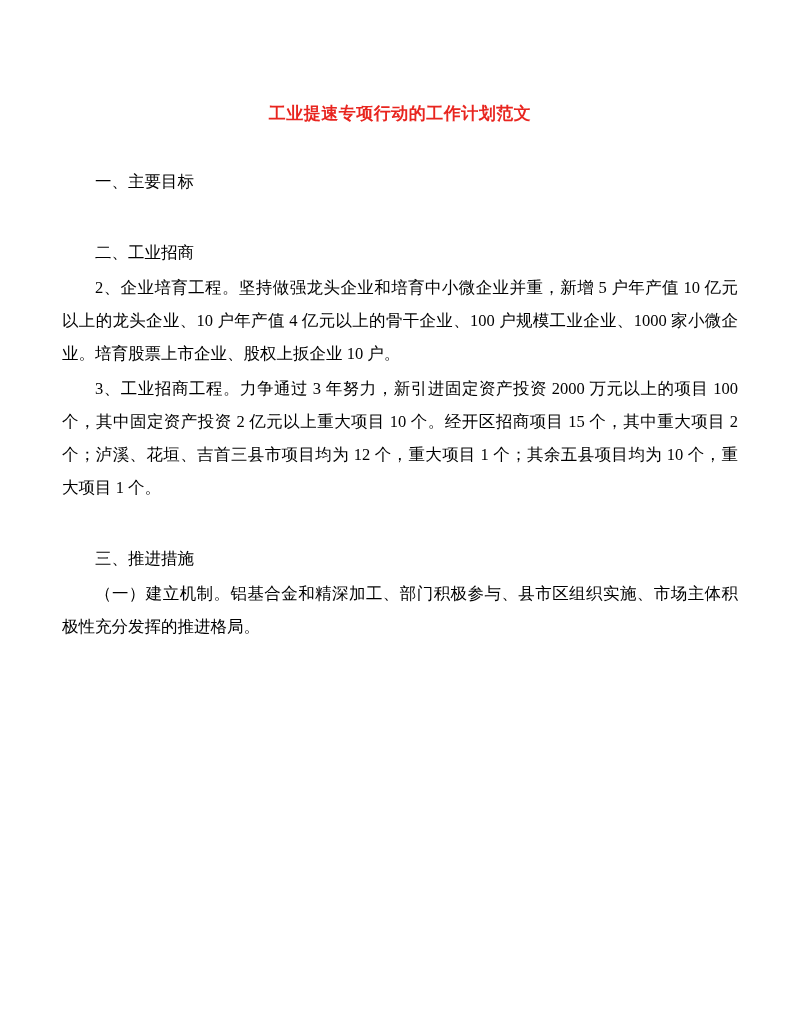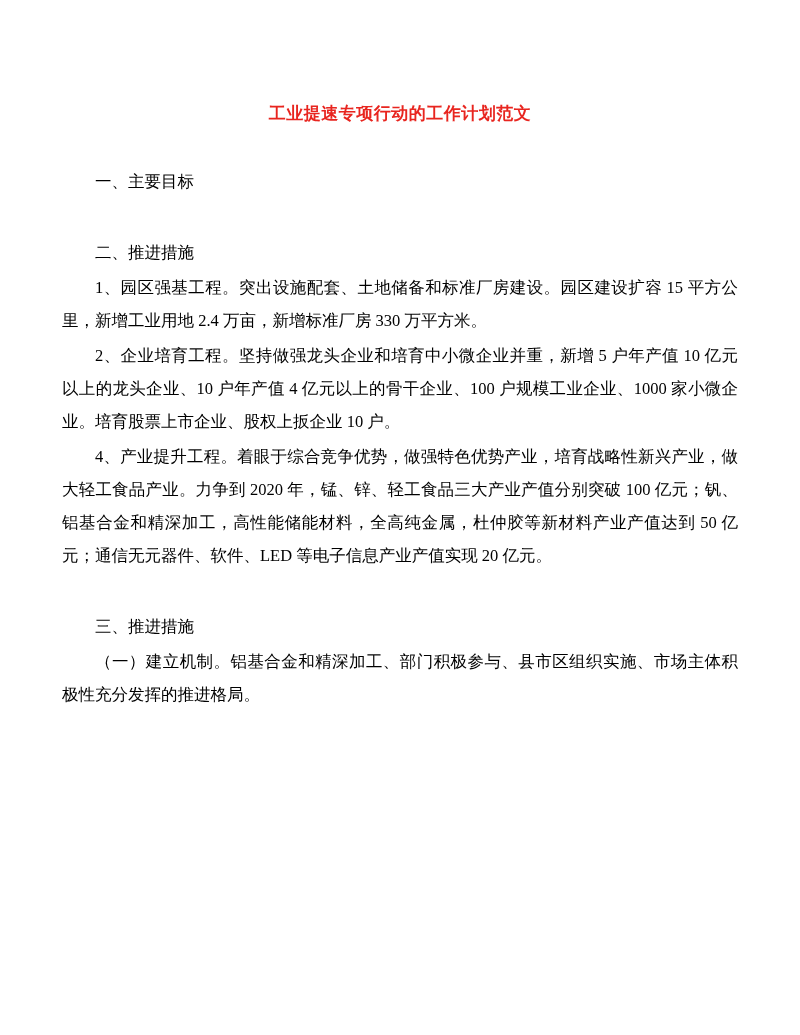--- a/index.html
+++ b/index.html
@@ -43,20 +43,19 @@
     margin-top: 38px;
   }
 </style>
 </head>
 <body>
 
 <div class="page">
   <h1 class="doc-title" style="color: rgb(232, 37, 31);">工业提速专项行动的工作计划范文</h1>
   <div class="body-text">
     <p class="para heading">一、主要目标</p>
-    <p class="para heading">二、推进措施</p>
-    <p class="para">1、园区强基工程。突出设施配套、土地储备和标准厂房建设。园区建设扩容 15 平方公里，新增工业用地 2.4 万亩，新增标准厂房 330 万平方米。</p>
+    <p class="para heading">二、工业招商</p>
     <p class="para">2、企业培育工程。坚持做强龙头企业和培育中小微企业并重，新增 5 户年产值 10 亿元以上的龙头企业、10 户年产值 4 亿元以上的骨干企业、100 户规模工业企业、1000 家小微企业。培育股票上市企业、股权上扳企业 10 户。</p>
-    <p class="para">4、产业提升工程。着眼于综合竞争优势，做强特色优势产业，培育战略性新兴产业，做大轻工食品产业。力争到 2020 年，锰、锌、轻工食品三大产业产值分别突破 100 亿元；钒、铝基合金和精深加工，高性能储能材料，全高纯金属，杜仲胶等新材料产业产值达到 50 亿元；通信无元器件、软件、LED 等电子信息产业产值实现 20 亿元。</p>
+    <p class="para">3、工业招商工程。力争通过 3 年努力，新引进固定资产投资 2000 万元以上的项目 100 个，其中固定资产投资 2 亿元以上重大项目 10 个。经开区招商项目 15 个，其中重大项目 2 个；泸溪、花垣、吉首三县市项目均为 12 个，重大项目 1 个；其余五县项目均为 10 个，重大项目 1 个。</p>
     <p class="para heading">三、推进措施</p>
     <p class="para">（一）建立机制。铝基合金和精深加工、部门积极参与、县市区组织实施、市场主体积极性充分发挥的推进格局。</p>
   </div>
 </div>
 
 </body></html>

